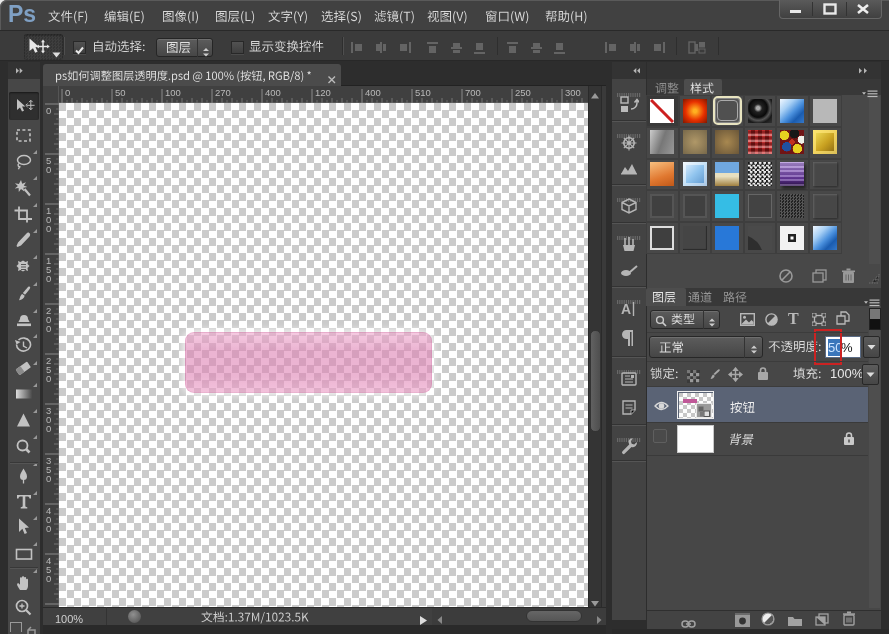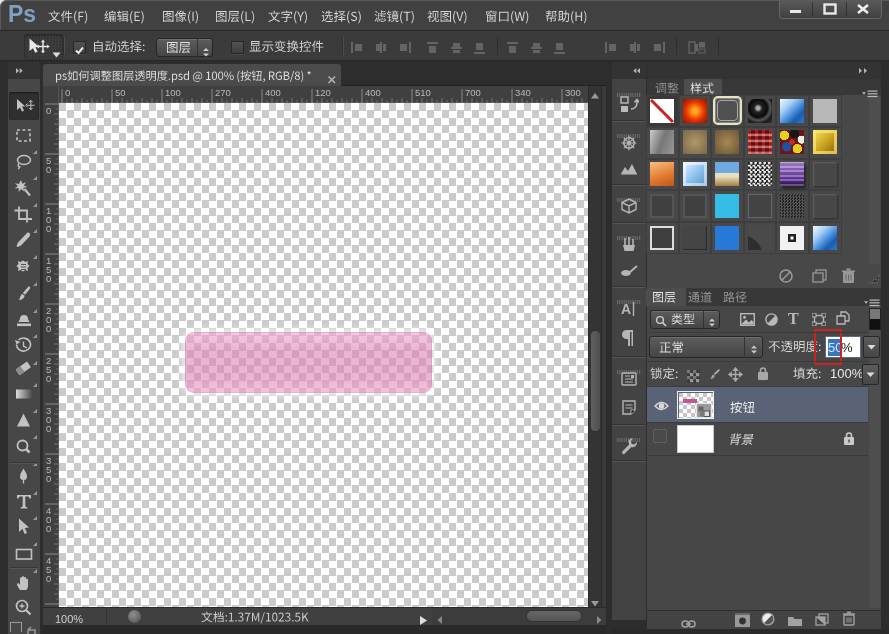--- a/index.html
+++ b/index.html
@@ -488,21 +488,21 @@
   </div>
 <div style="position:absolute;left:65px;top:88px;font-family:'Liberation Sans',sans-serif;font-size:9.5px;color:#b9b9b9;line-height:1;white-space:pre;">0</div>
 <div style="position:absolute;left:115px;top:88px;font-family:'Liberation Sans',sans-serif;font-size:9.5px;color:#b9b9b9;line-height:1;white-space:pre;">50</div>
 <div style="position:absolute;left:165px;top:88px;font-family:'Liberation Sans',sans-serif;font-size:9.5px;color:#b9b9b9;line-height:1;white-space:pre;">100</div>
 <div style="position:absolute;left:215px;top:88px;font-family:'Liberation Sans',sans-serif;font-size:9.5px;color:#b9b9b9;line-height:1;white-space:pre;">270</div>
 <div style="position:absolute;left:265px;top:88px;font-family:'Liberation Sans',sans-serif;font-size:9.5px;color:#b9b9b9;line-height:1;white-space:pre;">400</div>
 <div style="position:absolute;left:315px;top:88px;font-family:'Liberation Sans',sans-serif;font-size:9.5px;color:#b9b9b9;line-height:1;white-space:pre;">120</div>
 <div style="position:absolute;left:365px;top:88px;font-family:'Liberation Sans',sans-serif;font-size:9.5px;color:#b9b9b9;line-height:1;white-space:pre;">400</div>
 <div style="position:absolute;left:415px;top:88px;font-family:'Liberation Sans',sans-serif;font-size:9.5px;color:#b9b9b9;line-height:1;white-space:pre;">510</div>
 <div style="position:absolute;left:465px;top:88px;font-family:'Liberation Sans',sans-serif;font-size:9.5px;color:#b9b9b9;line-height:1;white-space:pre;">700</div>
-<div style="position:absolute;left:515px;top:88px;font-family:'Liberation Sans',sans-serif;font-size:9.5px;color:#b9b9b9;line-height:1;white-space:pre;">340</div>
+<div style="position:absolute;left:515px;top:88px;font-family:'Liberation Sans',sans-serif;font-size:9.5px;color:#b9b9b9;line-height:1;white-space:pre;">250</div>
 <div style="position:absolute;left:565px;top:88px;font-family:'Liberation Sans',sans-serif;font-size:9.5px;color:#b9b9b9;line-height:1;white-space:pre;">300</div>
 <div style="position:absolute;left:43px;top:103px;width:16px;height:504px;background:#404040;border-right:1px solid #555;"></div>
 <div style="position:absolute;left:43px;top:103px;width:16px;height:504px;">
     <svg width="16" height="504" style="display:block">
       <line x1="2" y1="1" x2="16" y2="1" stroke="#8a8a8a"></line>
       <line x1="13" y1="6" x2="16" y2="6" stroke="#6a6a6a"></line>
       <line x1="11" y1="11" x2="16" y2="11" stroke="#757575"></line>
       <line x1="13" y1="16" x2="16" y2="16" stroke="#6a6a6a"></line>
       <line x1="11" y1="21" x2="16" y2="21" stroke="#757575"></line>
       <line x1="13" y1="26" x2="16" y2="26" stroke="#6a6a6a"></line>

